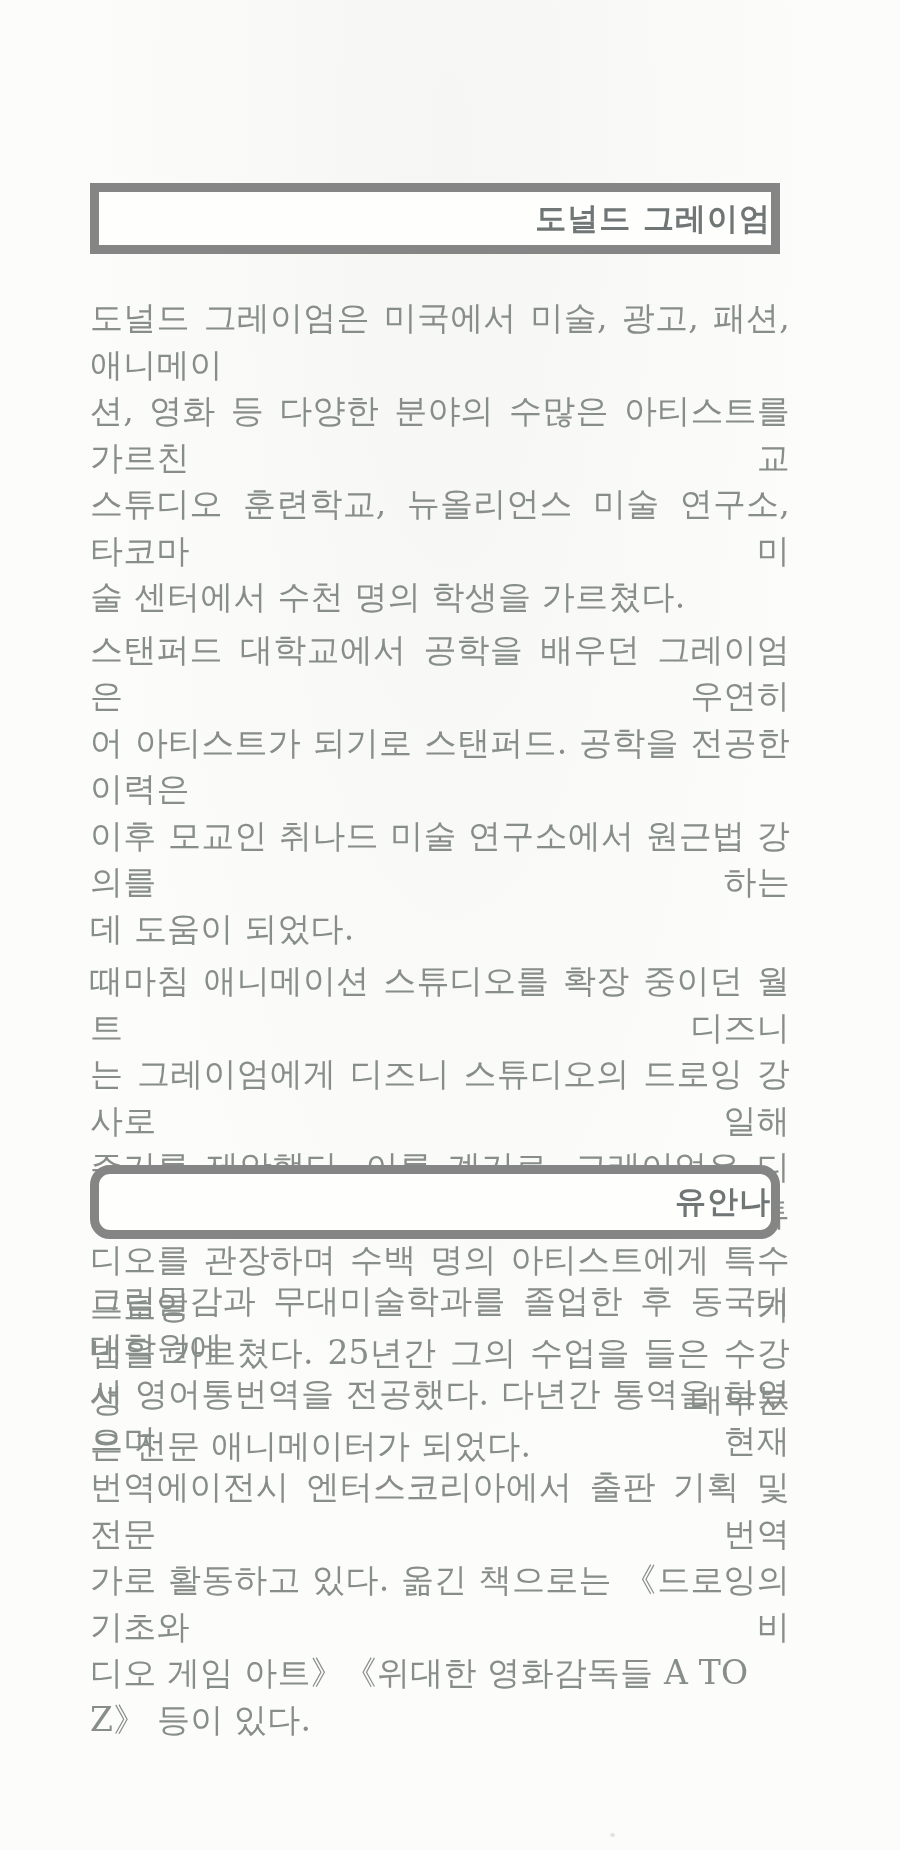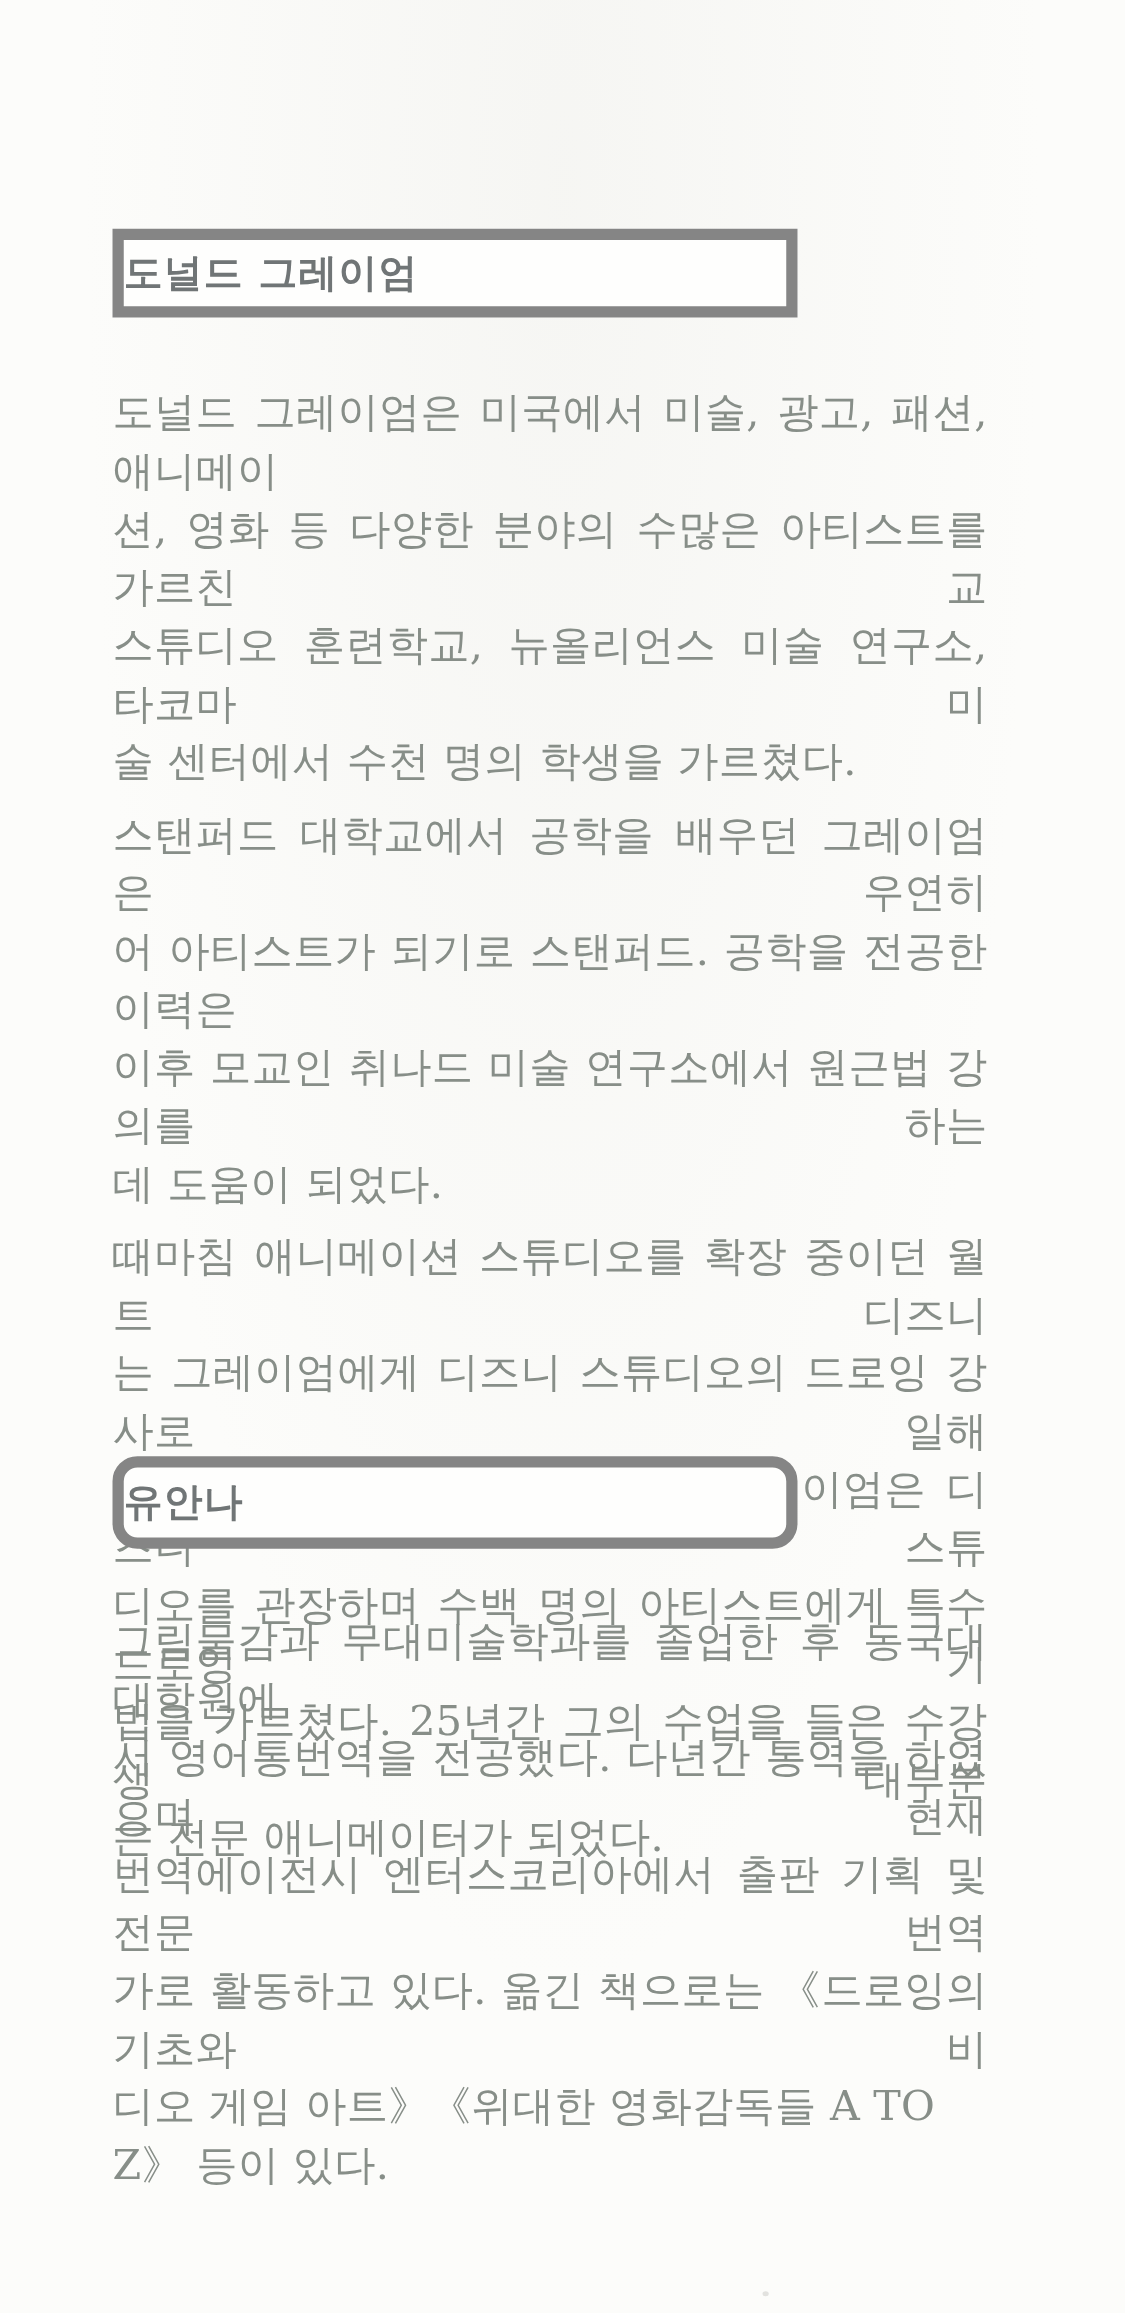--- a/index.html
+++ b/index.html
@@ -17,27 +17,27 @@
     width: 900px;
     height: 1850px;
     background:
       radial-gradient(ellipse at 50% 8%, rgba(234,234,230,0.35), rgba(0,0,0,0) 60%),
       #fcfcfa;
     font-family: "DejaVu Serif", "Liberation Serif", serif;
   }
   .title-box {
     position: absolute;
     left: 90px;
-    width: 548px;
+    width: 690px;
     border: 9px solid #858585;
     background: #fefefd;
     box-sizing: border-box;
     display: flex;
     align-items: center;
-    justify-content: flex-start;
+    justify-content: flex-end;
   }
   .title-box .title {
     font-family: "DejaVu Sans", "Liberation Sans", sans-serif;
     font-size: 31px;
     font-weight: 600;
     letter-spacing: 1px;
     color: #707576;
   }
   .title-box-1 { top: 183px; height: 71px; }
   .title-box-2 { top: 1165px; height: 74px; border-radius: 20px; }
@@ -46,21 +46,21 @@
     left: 90px;
     width: 700px;
     font-size: 33px;
     line-height: 46.5px;
     color: #878e88;
     letter-spacing: 0.2px;
   }
   .bio-1 { top: 295px; }
   .bio-2 { top: 1278px; }
   .bio p {
-    margin: 12px 0 6px 0;
+    margin: 0 0 6px 0;
     padding: 0;
   }
   .bio p:last-child { margin-bottom: 0; }
   .line {
     display: block;
     text-align: justify;
     text-align-last: justify;
     white-space: normal;
   }
   .line.end {

